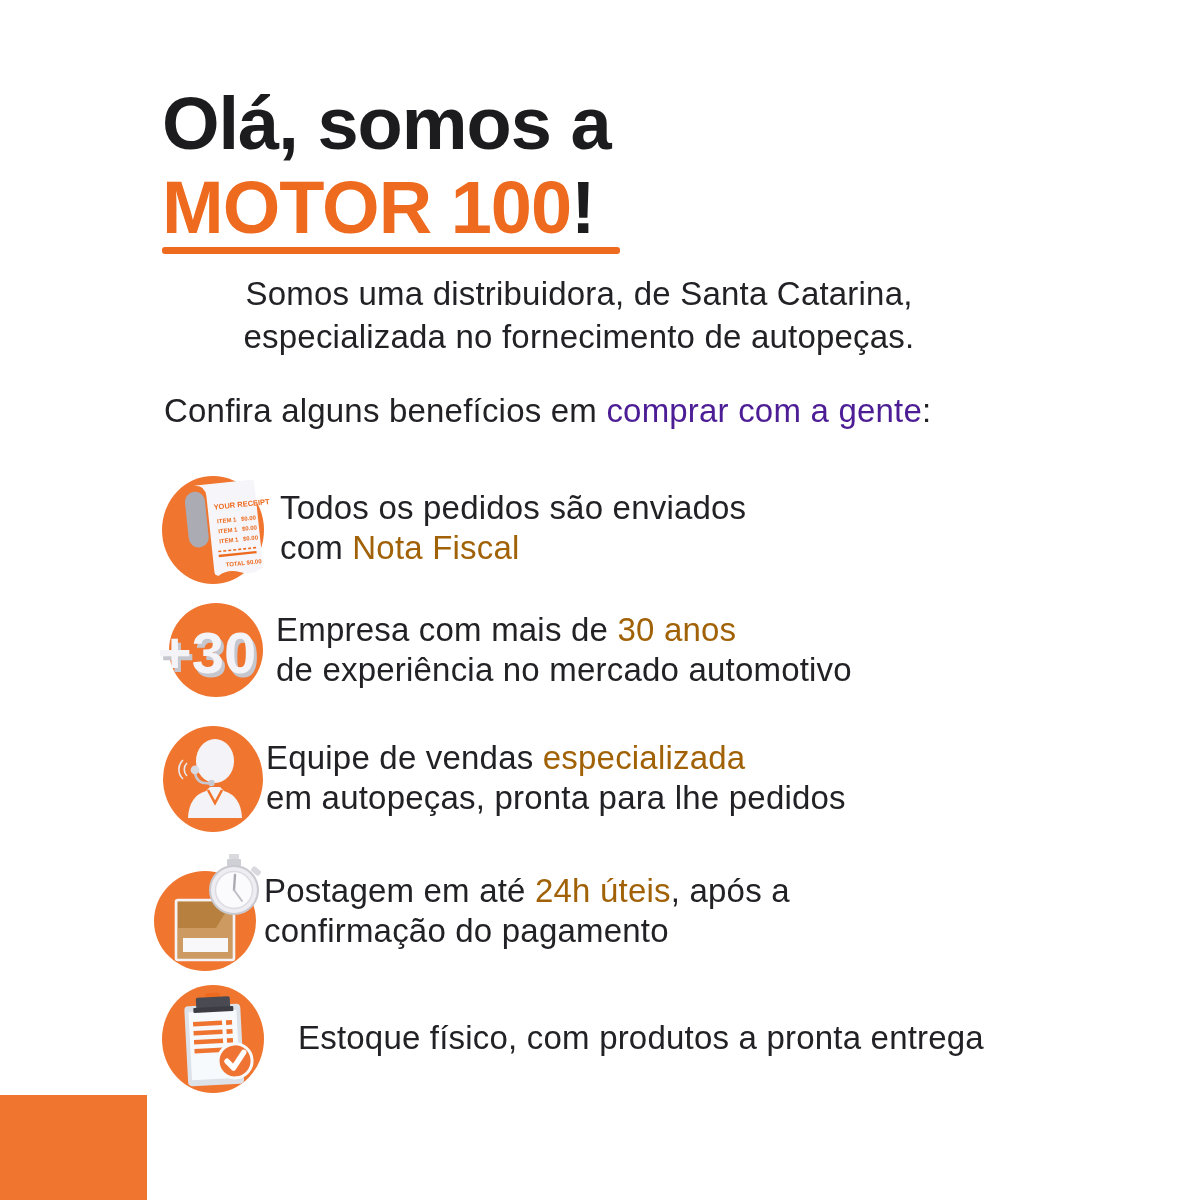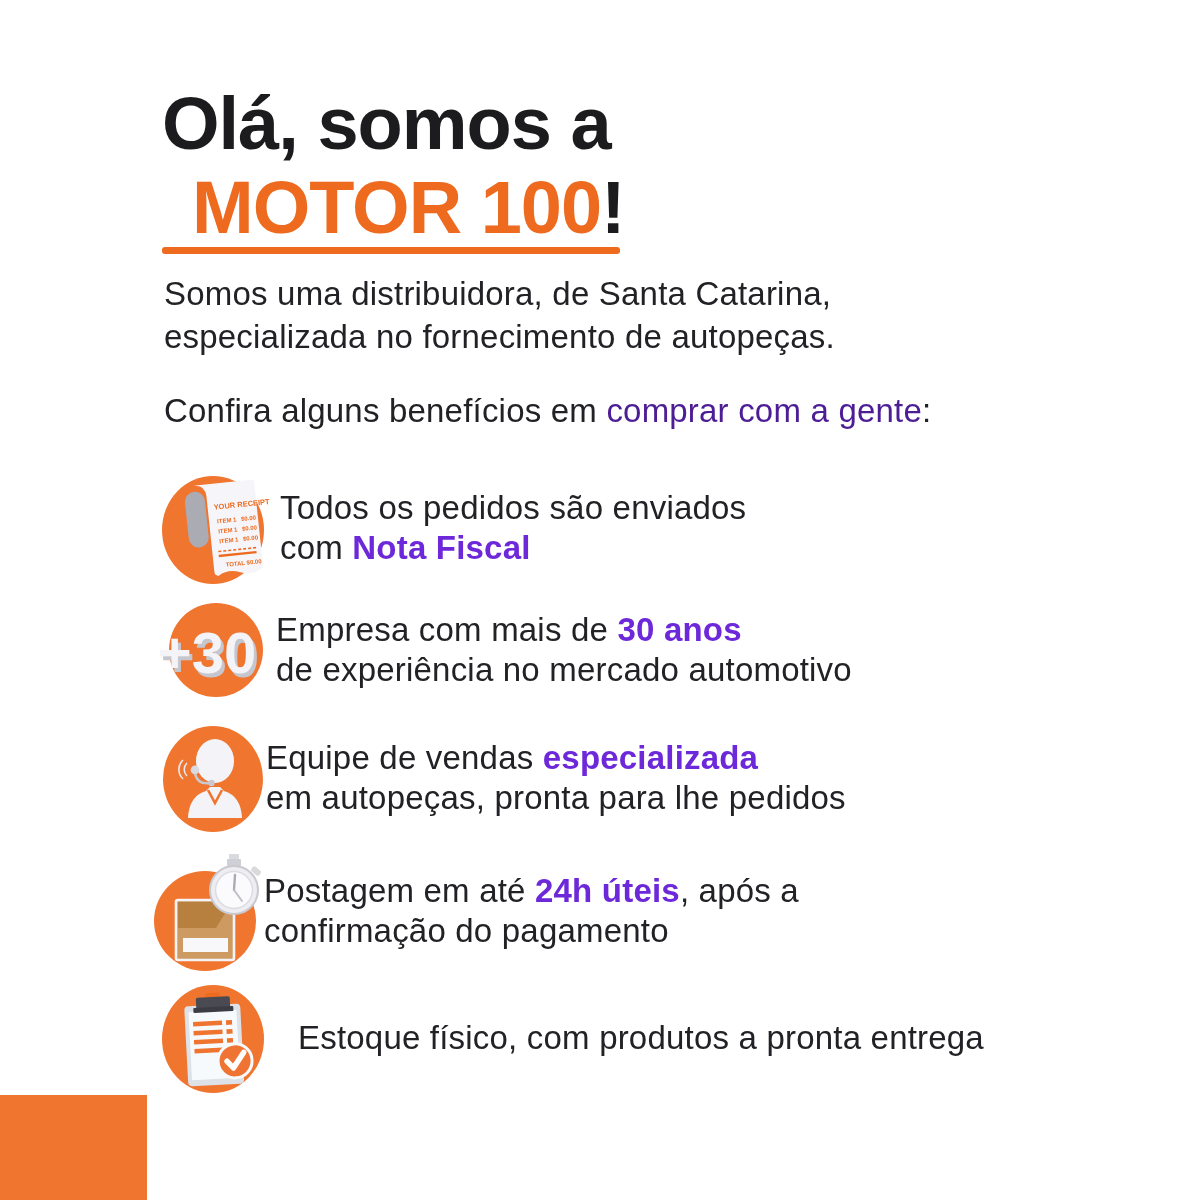--- a/index.html
+++ b/index.html
@@ -9,34 +9,34 @@
     font-family:"Liberation Sans",sans-serif;color:#1f1f23;
   }
   .sq{position:absolute;background:#f0752f;}
   .sq-tr{left:1050px;top:0;width:150px;height:144px;}
   .sq-bl{left:0;top:1095px;width:147px;height:105px;}
 
   h1.headline{
     position:absolute;left:162px;top:82px;margin:0;
     font-size:74px;line-height:84px;font-weight:700;letter-spacing:-1px;color:#1c1c1e;
   }
-  .h-brand{color:#ed6a1e;margin-left:30px;}
+  .h-brand{color:#ed6a1e;}
   .h-bang{color:#1c1c1e;}
   .brand-underline{position:absolute;left:162px;top:247px;width:458px;height:7px;background:#ed6a1e;border-radius:3px;}
 
   p.intro{
     position:absolute;left:164px;top:272px;margin:0;width:830px;
-    font-size:33px;line-height:43px;font-weight:400;color:#222226;letter-spacing:.2px;
+    font-size:33px;line-height:43px;font-weight:400;color:#222226;letter-spacing:.2px;text-align:center;
   }
   p.lead{
     position:absolute;left:164px;top:390px;margin:0;width:920px;
     font-size:33px;line-height:42px;color:#222226;letter-spacing:.2px;
   }
   .accent{color:#4c1d95;}
-  .accent-b{color:#6d28d9;font-weight:700;}
+  .accent-b{color:#a16207;font-weight:400;}
 
   .benefit{position:absolute;display:flex;align-items:center;}
   .benefit svg{flex:0 0 auto;overflow:visible;display:block;}
   .btext{font-size:33px;line-height:40px;color:#222226;letter-spacing:.2px;}
 
   .b1{left:160px;top:470px;height:116px;gap:14px;}
   .b2{left:160px;top:600px;height:100px;gap:12px;}
   .b3{left:160px;top:724px;height:108px;}
   .b4{left:152px;top:850px;}
   .b5{left:160px;top:984px;height:108px;gap:32px;}

